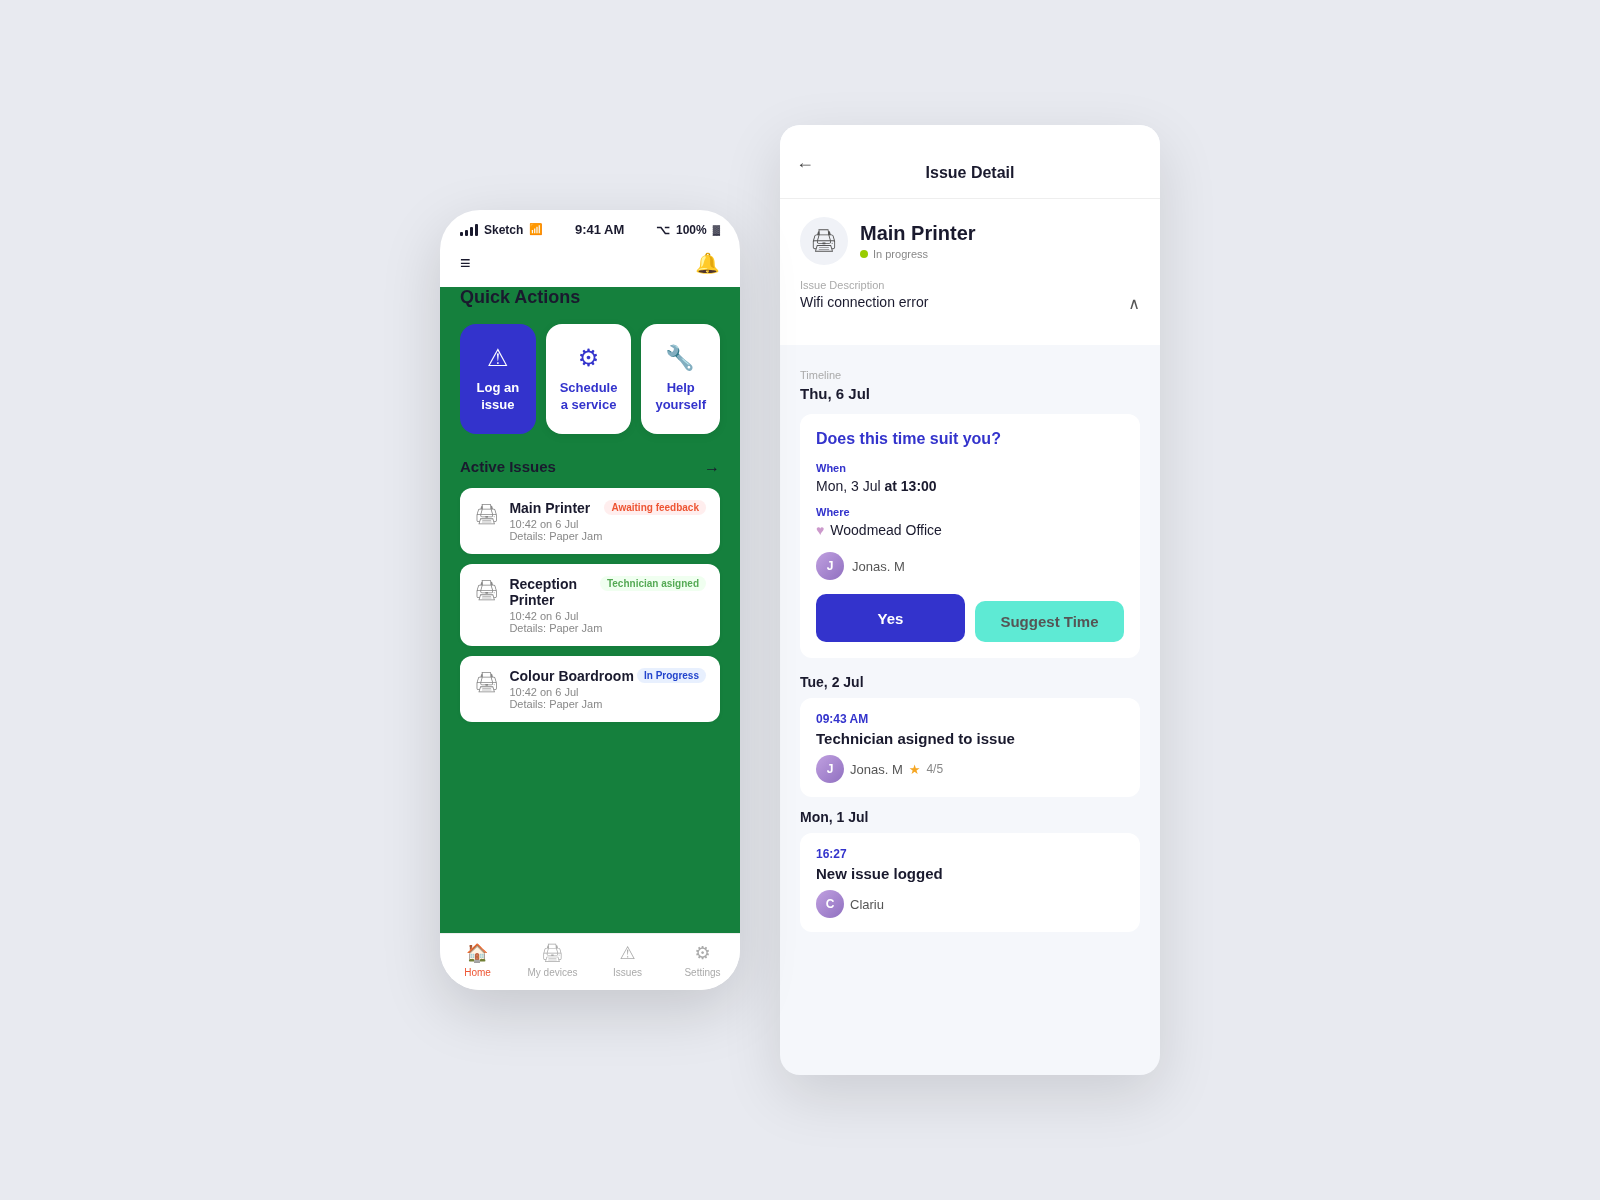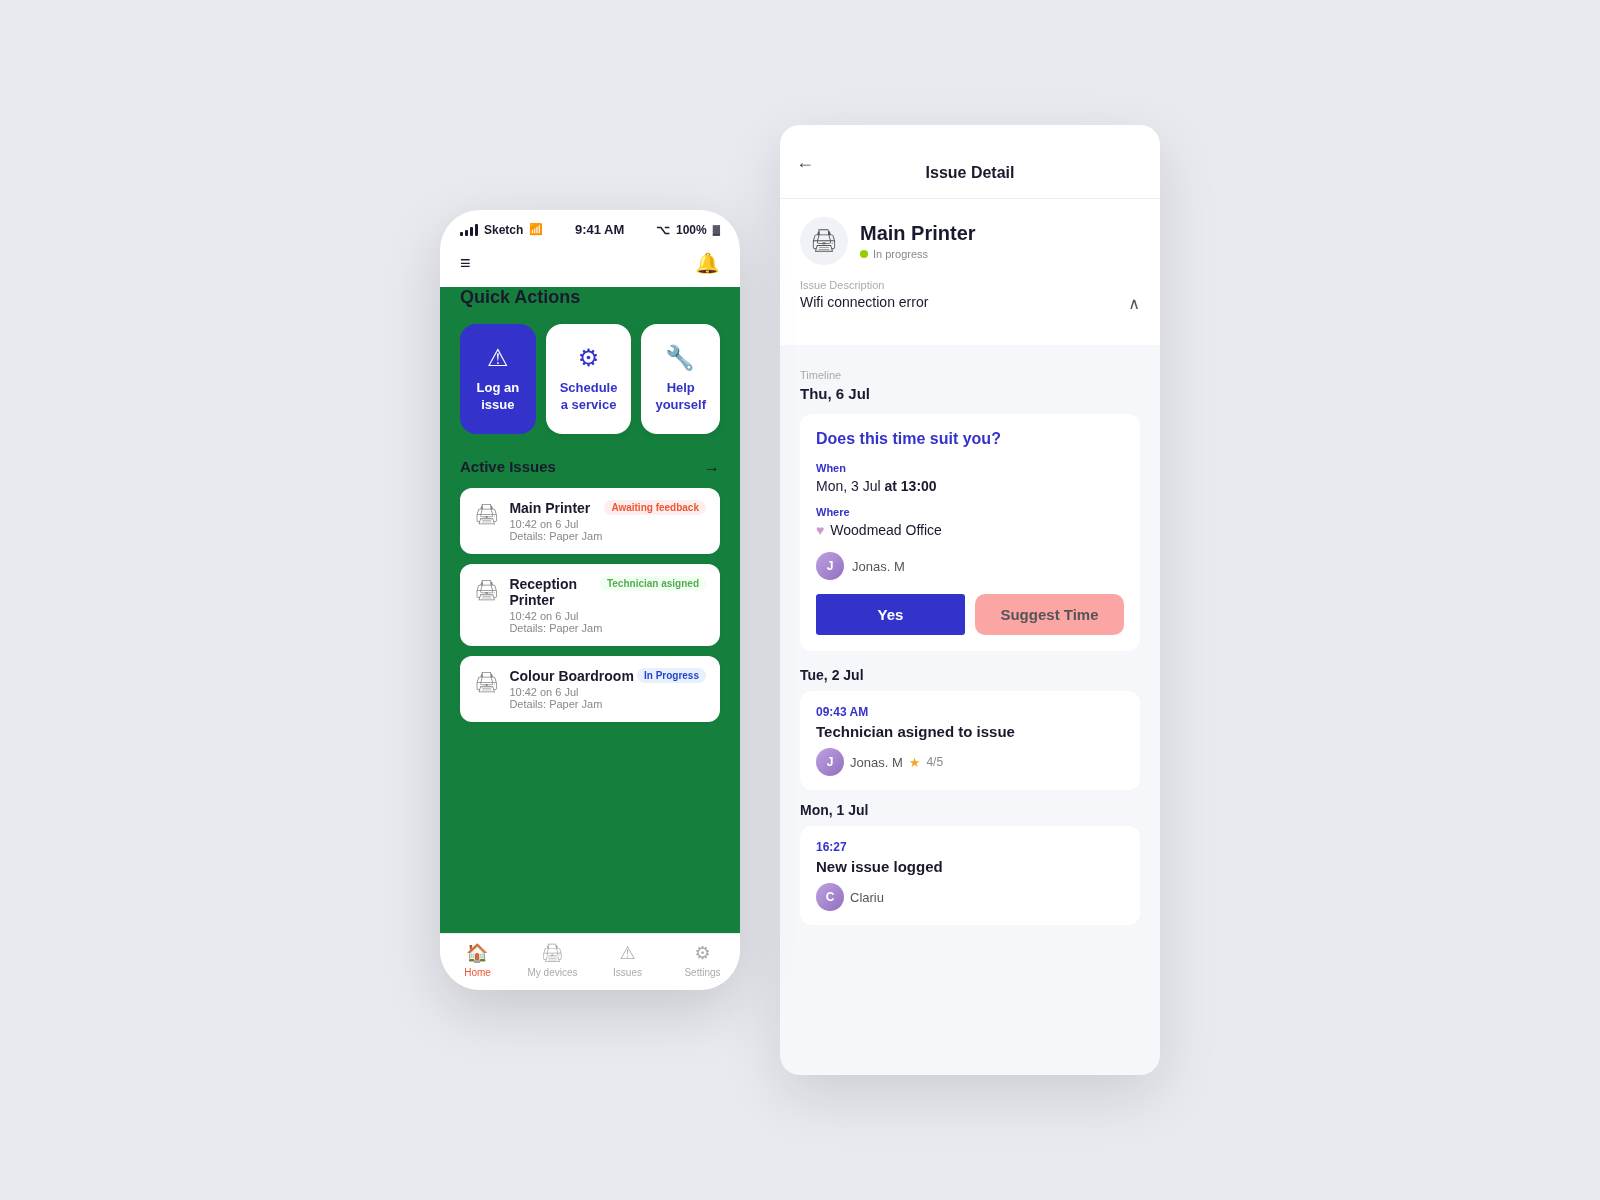--- a/index.html
+++ b/index.html
@@ -321,36 +321,37 @@
     .action-buttons {
       display: flex;
       gap: 10px;
       margin-top: 14px;
     }
     .btn-yes {
       flex: 1;
       background: #3333cc;
       color: #fff;
       border: none;
-      border-radius: 3px;
+      border-radius: 10px;
       padding: 12px;
       font-size: 15px;
       font-weight: 600;
       cursor: pointer;
     }
     .btn-suggest {
       flex: 1;
-      background: #fca5a5;
+      background: #5eead4;
       color: #555;
       border: none;
       border-radius: 10px;
       padding: 12px;
       font-size: 15px;
       font-weight: 600;
       cursor: pointer;
+      margin-top: 7px;
     }
 
     .timeline-date-section { margin-bottom: 12px; }
     .timeline-date-label { font-size: 14px; font-weight: 700; color: #1a1a2e; margin-bottom: 8px; }
 
     .event-card {
       background: #fff;
       border-radius: 12px;
       padding: 14px 16px;
       margin-bottom: 8px;

